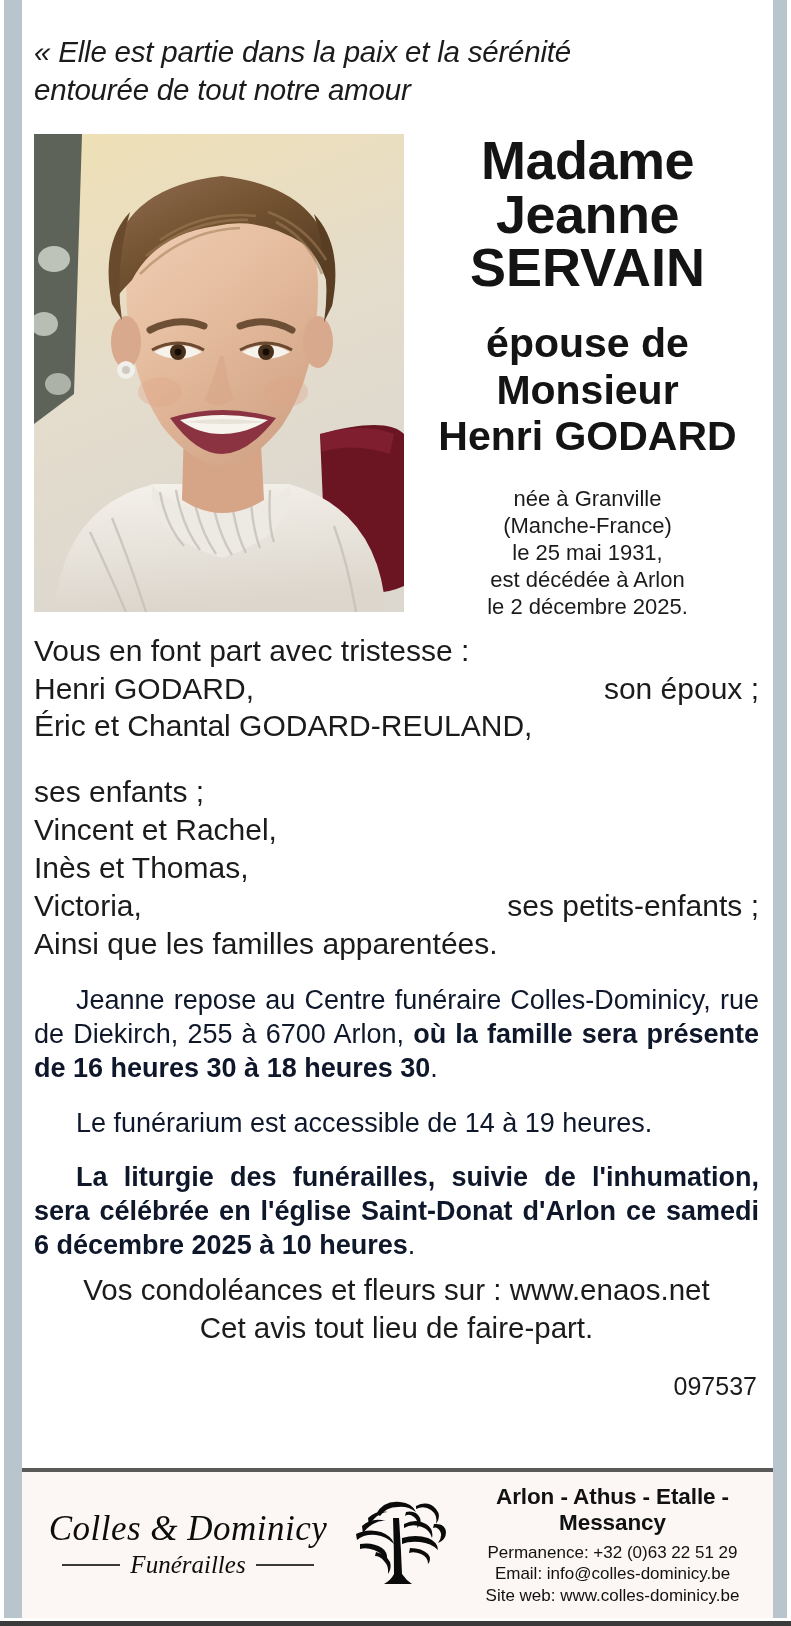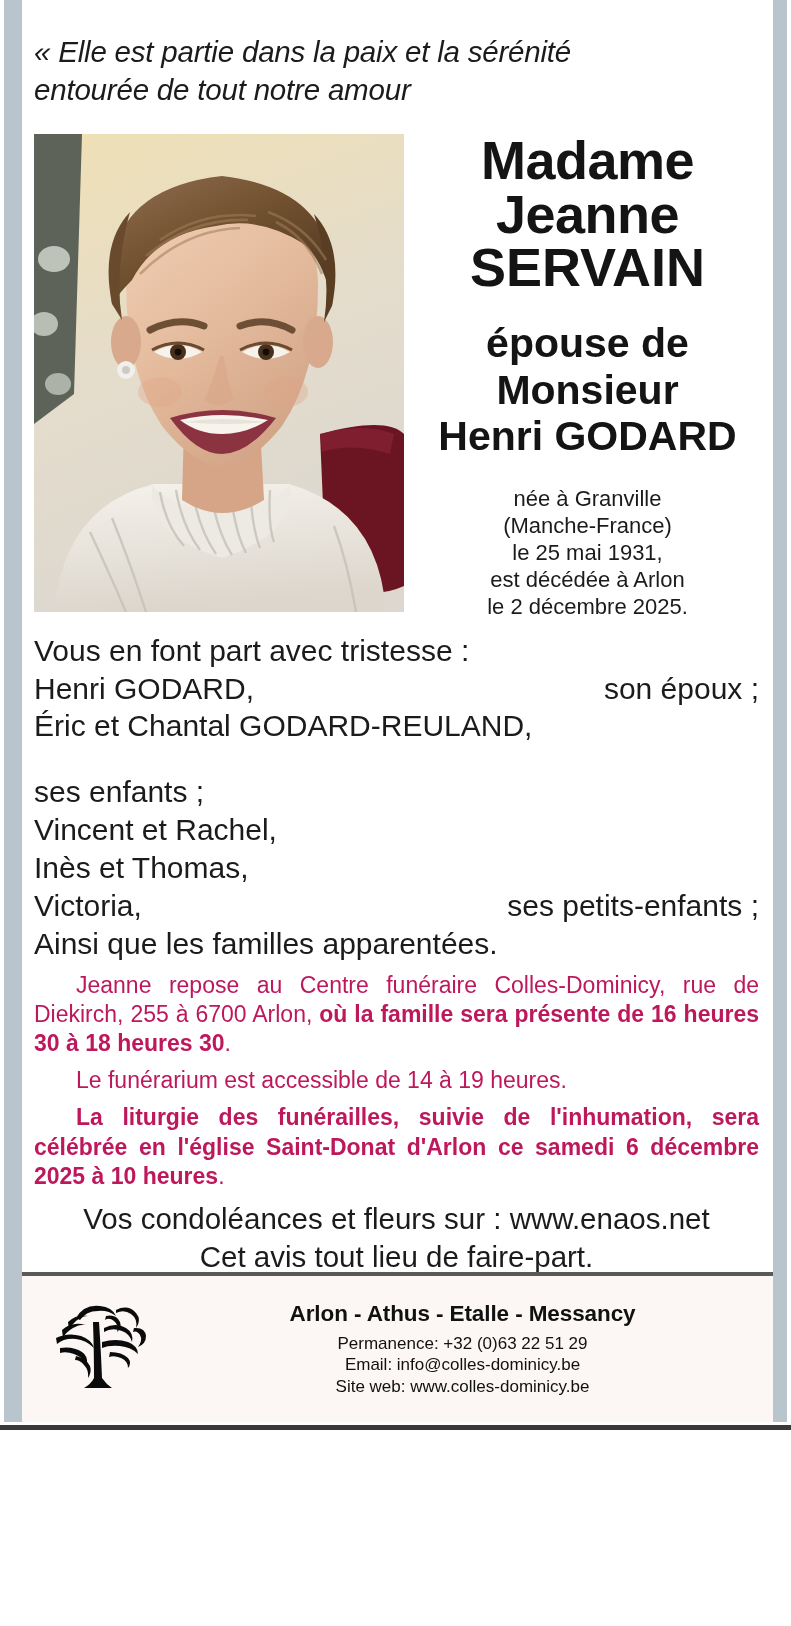--- a/index.html
+++ b/index.html
@@ -7,21 +7,21 @@
     padding: 0;
     background: #ffffff;
   }
   body {
     font-family: "Liberation Sans", sans-serif;
   }
 
   .page {
     position: relative;
     width: 791px;
-    height: 1430px;
+    height: 1626px;
     box-sizing: border-box;
     background: #ffffff;
     overflow: hidden;
   }
 
   
   .edge-left {
     position: absolute;
     left: 4px; top: 0; bottom: 8px;
     width: 18px;
@@ -133,27 +133,27 @@
   .famrow .rel { text-align: center; }
   .famline { white-space: nowrap; }
   .relonly {
     text-align: left;
     white-space: nowrap;
     margin-top: 28px;
   }
 
   
   .para {
-    font-size: 23px;
+    font-size: 27px;
     line-height: 1.265;
-    color: #be185d;
+    color: #0f172a;
     font-stretch: condensed;
     text-align: justify;
     text-indent: 42px;
-    margin-top: 8px;
+    margin-top: 20px;
   }
   .para b { font-weight: bold; }
   .para.allbold { font-weight: bold; }
 
   .closing {
     margin-top: 9px;
     text-align: center;
     font-size: 29.5px;
     line-height: 1.3;
     color: #1b1b1b;
@@ -410,20 +410,28 @@
 
       <div class="refno">097537</div>
 
     </div>
   </div>
 
   <div class="footer-wrap">
     <div class="footer-rule"></div>
     <div class="footer">
 
+      <div class="brand">
+        <div class="brand-name">Colles &amp; Dominicy</div>
+        <div class="brand-sub">
+          <span class="dash"></span>
+          <span class="txt">Funérailles</span>
+          <span class="dash"></span>
+        </div>
+      </div>
 
       <div class="logo">
         <svg width="104" height="110" viewBox="0 0 104 110">
           <g fill="#0b0b0b">
 
             <path d="M47 28 L53 28 Q55 58 56 84 Q60 90 66 94 L38 94 Q45 90 48 84 Q48 58 47 28 Z"></path>
 
             <path d="M30 24 Q38 10 54 12 Q66 13 70 22 Q62 16 52 17 Q40 17 34 26 Z"></path>
             <path d="M70 16 Q82 10 90 19 Q96 26 90 34 Q92 25 85 20 Q78 15 70 19 Z"></path>
             <path d="M16 36 Q26 27 40 31 Q34 30 27 34 Q20 38 17 44 Z"></path>

